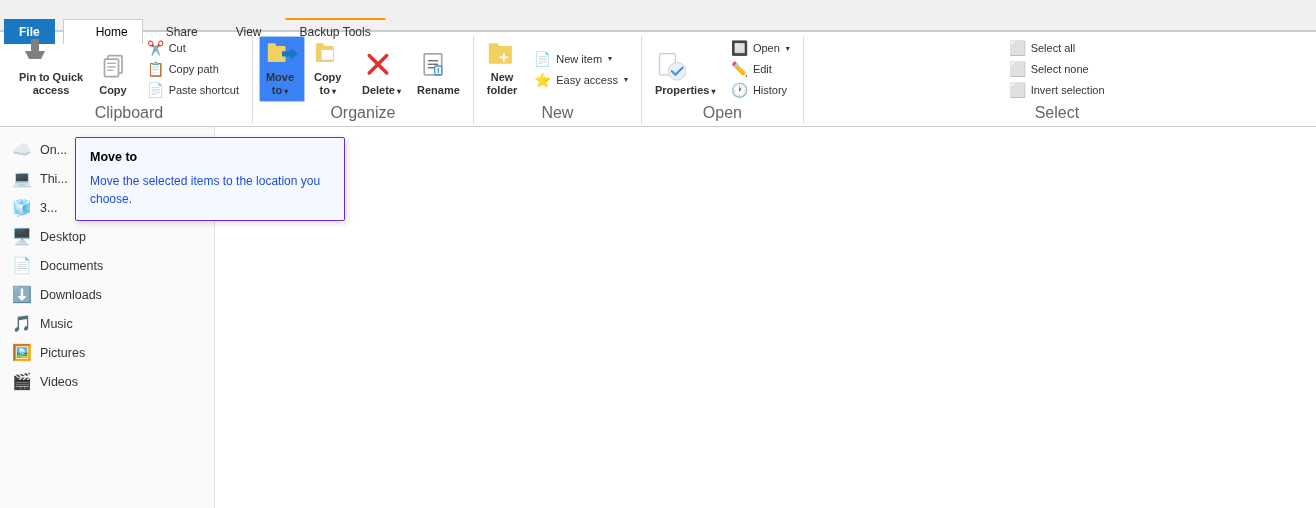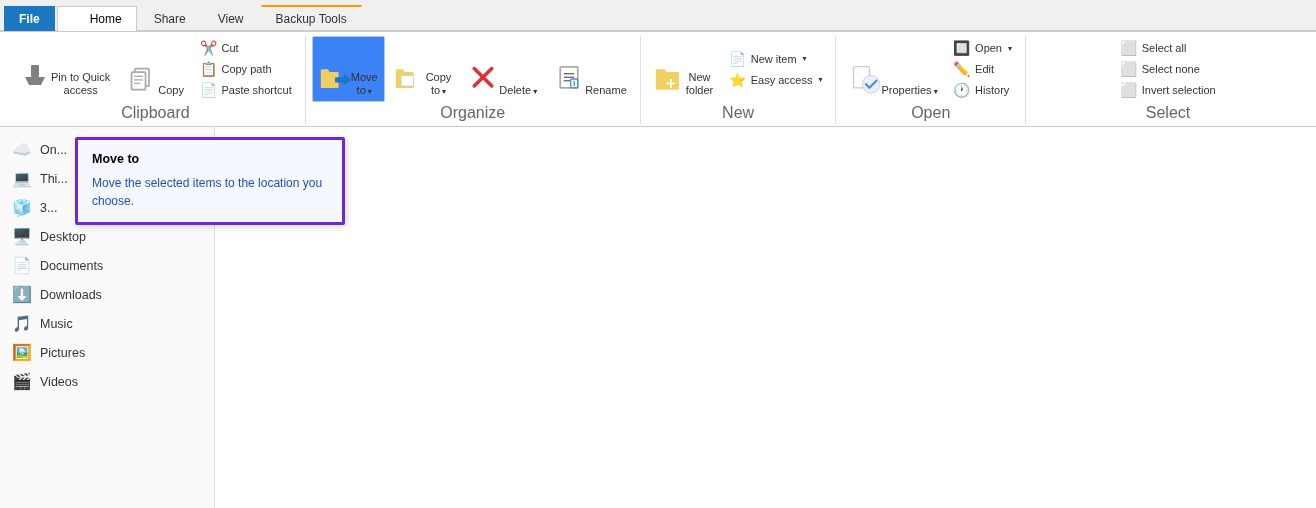--- a/index.html
+++ b/index.html
@@ -15,23 +15,23 @@
       padding: 0 4px;
     }
     .tab {
       padding: 5px 14px;
       font-size: 12px;
       border: 1px solid transparent;
       border-bottom: none;
       cursor: pointer;
       background: transparent;
       color: #333;
-      margin-right: 2px;
+      margin-right: 8px;
       position: relative;
-      top: 1px;
+      top: 14px;
     }
     .tab.active {
       background: #fff;
       border-color: #ccc;
       color: #000;
       font-weight: 500;
       padding-left: 32px;
     }
     .tab.file-tab {
       background: #1a78c2;
@@ -68,34 +68,35 @@
     }
     .ribbon-group-label {
       font-size: 16px;
       color: #666;
       text-align: center;
       margin-top: 2px;
       width: 100%;
     }
     .ribbon-btn {
       display: flex;
-      flex-direction: row;
-      align-items: flex-end;
+      flex-direction: column;
+      align-items: flex-start;
       justify-content: flex-end;
       cursor: pointer;
       padding: 4px 6px;
       border: 1px solid transparent;
       border-radius: 2px;
       min-width: 44px;
       height: 66px;
       font-size: 11px;
       color: #333;
       background: transparent;
       text-align: center;
       line-height: 1.2;
+      font-weight: bold;
     }
     .ribbon-btn .icon-img { width: 32px; height: 32px; margin-bottom: 2px; display: flex; align-items: center; justify-content: center; }
     .ribbon-btn-small {
       display: flex;
       align-items: center;
       gap: 4px;
       cursor: pointer;
       padding: 2px 6px;
       border: 1px solid transparent;
       border-radius: 2px;
@@ -139,21 +140,21 @@
       color: #333;
     }
     .sidebar-icon { font-size: 16px; width: 20px; text-align: center; }
 
     
     .tooltip-box {
       position: absolute;
       top: 10px;
       left: 75px;
       background: #f5f8ff;
-      border: 3px solid #6d28d9;
+      border: 1px solid #6d28d9;
       box-shadow: 2px 2px 6px rgba(0,0,0,0.15);
       padding: 12px 14px;
       width: 270px;
       z-index: 100;
       border-radius: 2px;
     }
     .tooltip-title { font-weight: bold; font-size: 12.5px; margin-bottom: 8px; }
     .tooltip-desc { font-size: 12px; color: #1d4ed8; line-height: 1.5; }
   </style>
 </head>

